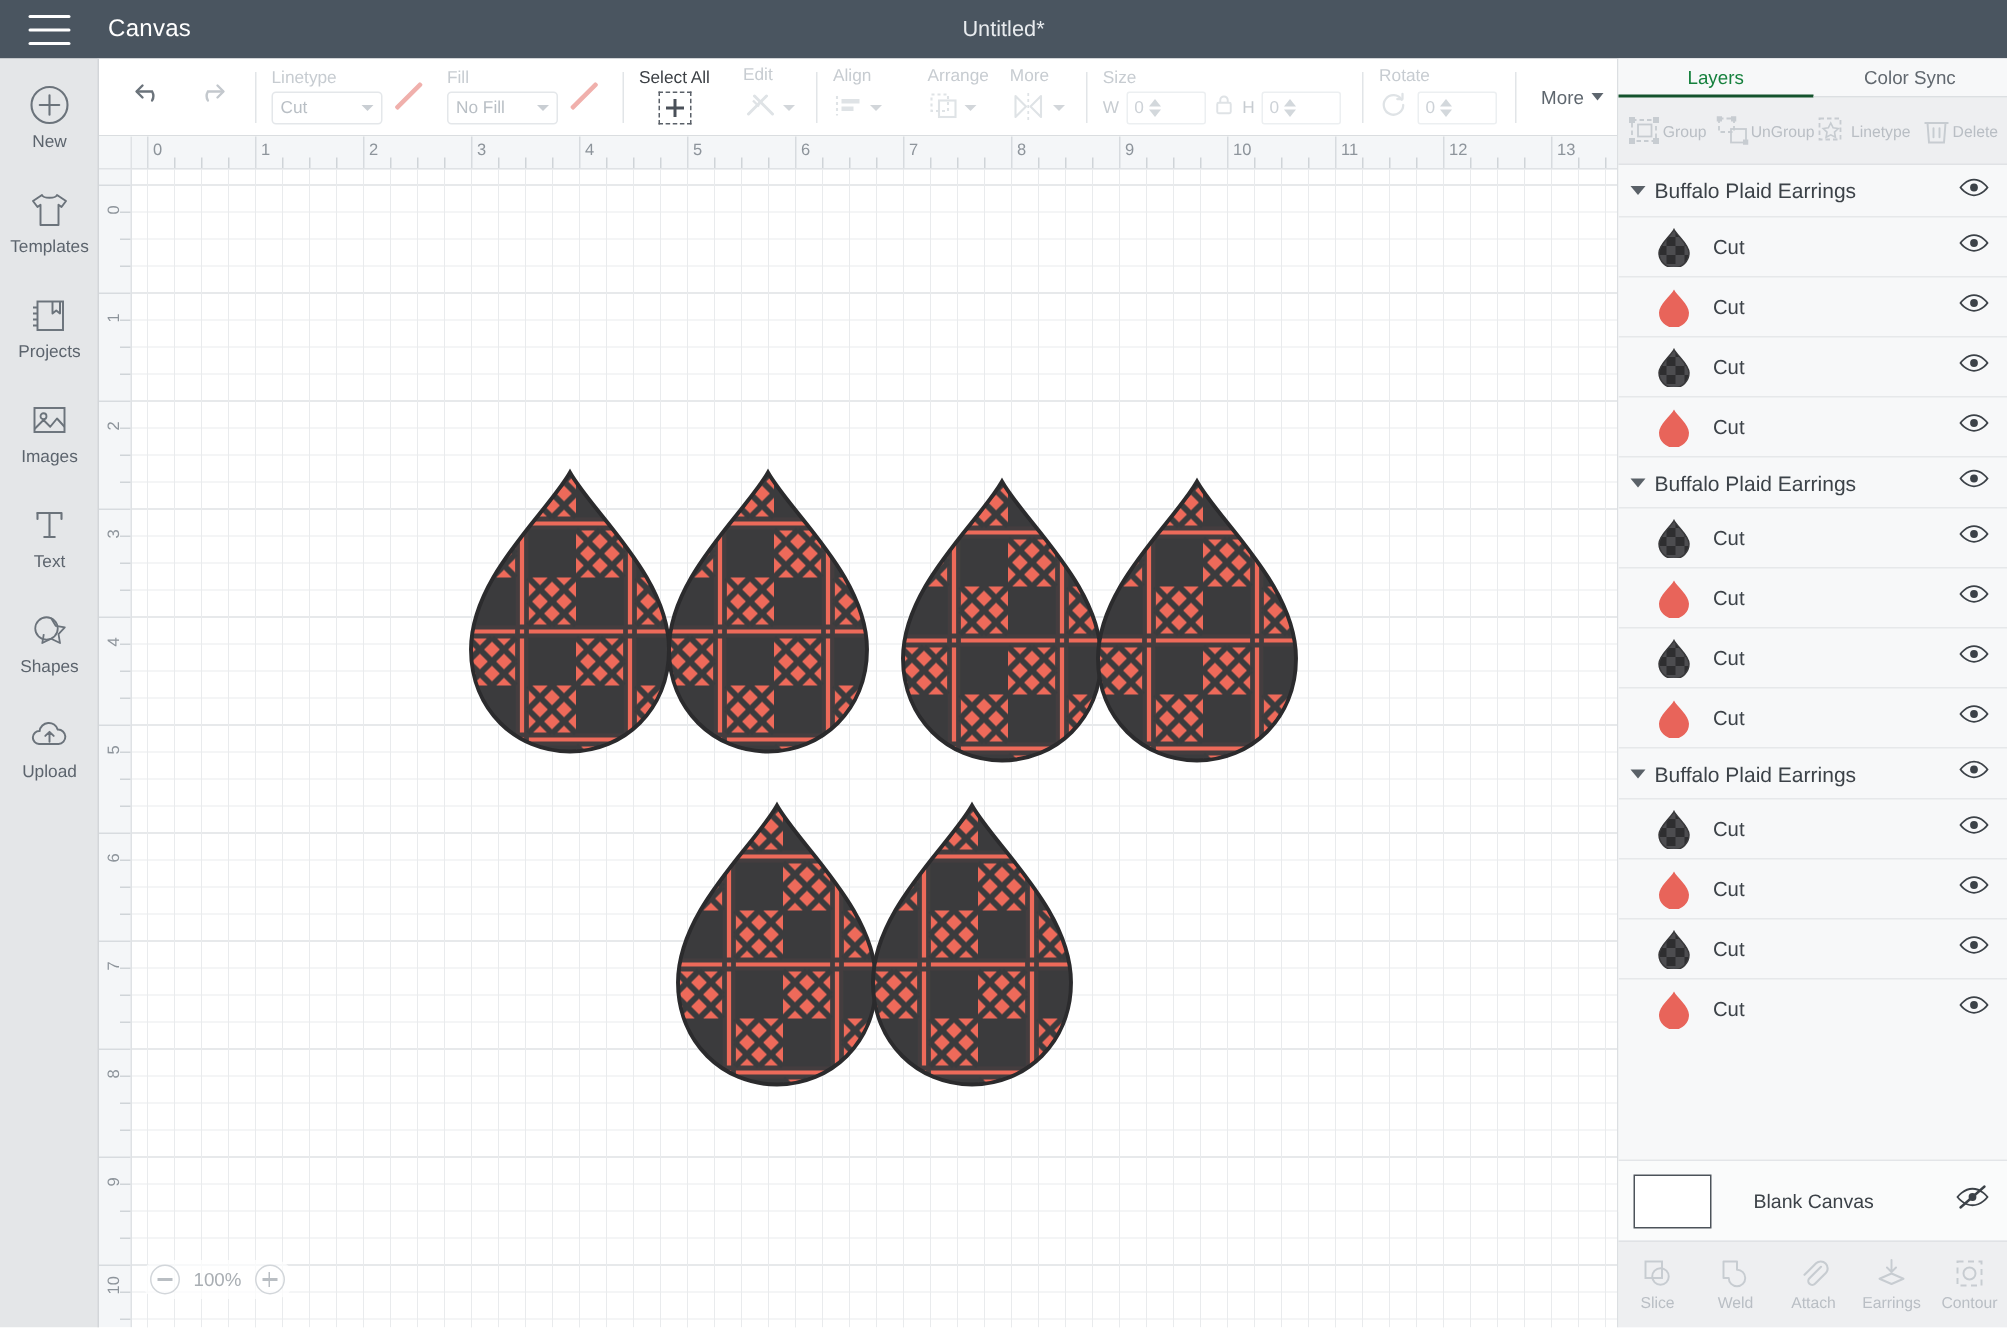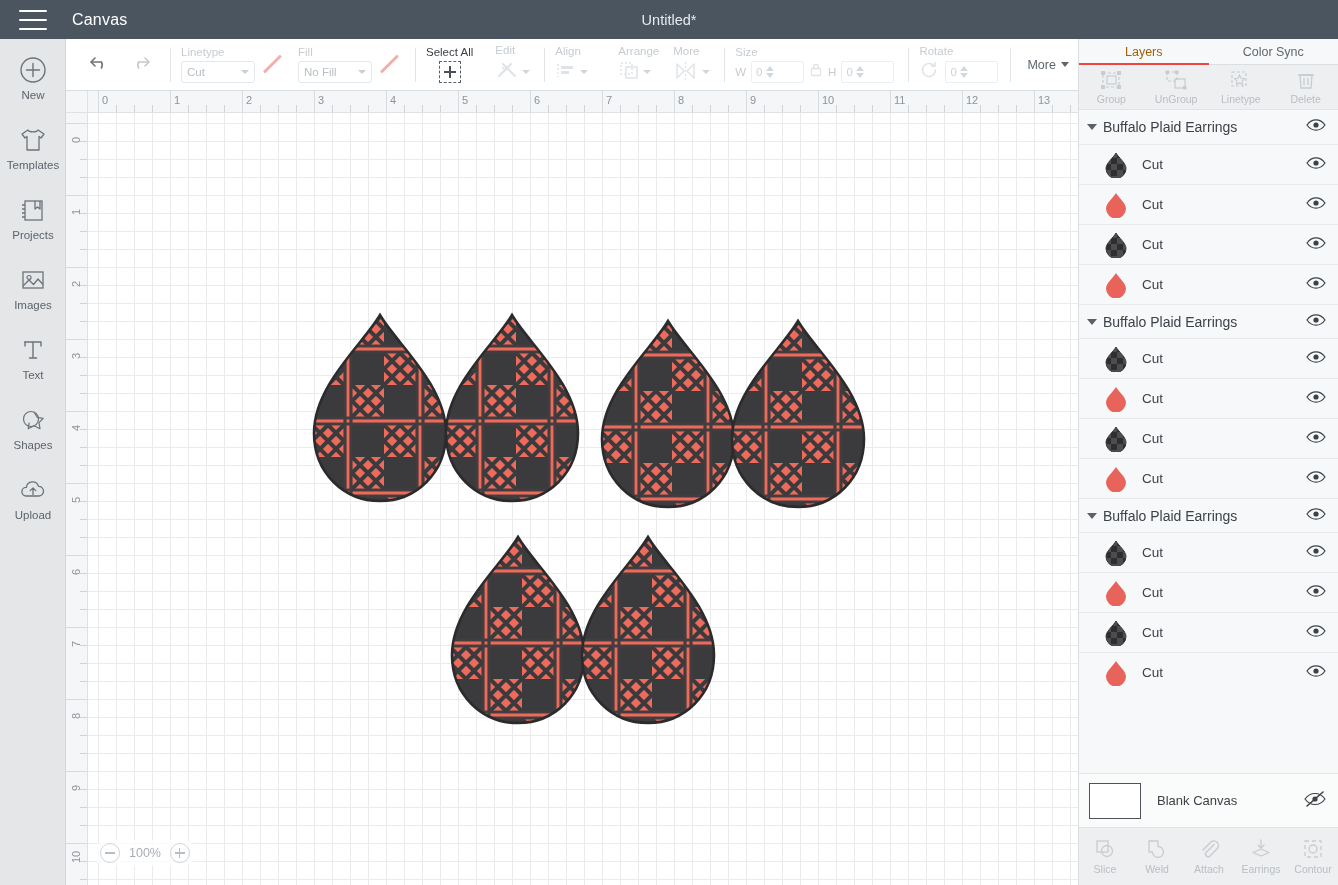--- a/index.html
+++ b/index.html
@@ -142,40 +142,40 @@
   .zbtn:before { content: ""; position: absolute; left: 4px; top: 8px; width: 10px; height: 1.5px; background: #b9bec3; }
   .zbtn.plus:after { content: ""; position: absolute; left: 8px; top: 4px; width: 1.5px; height: 10px; background: #b9bec3; }
   .zval { font-size: 12.5px; color: #a9aeb3; margin: 0 9px; }
 
   
   .rpanel { position: absolute; top: 39px; right: 0; width: 260px; height: 846px;
     background: #f7f8f9; border-left: 1px solid #dcdfe2; }
   .rtabs { display: flex; height: 26px; background: #f7f8f9; }
   .rtab { flex: 1; text-align: center; font-size: 12.5px; color: #61686f; cursor: pointer;
     line-height: 26px; }
-  .rtab.active { color: #a16207; border-bottom: 2px solid #ef4444; }
+  .rtab.active { color: #15803d; border-bottom: 2px solid #14532d; }
   .rtab.inactive { border-bottom: 1px solid #dcdfe2; }
   .rtools { display: flex; height: 45px; background: #eeeff1; border-bottom: 1px solid #e0e2e5; }
-  .rtool { flex: 1; display: flex; flex-direction: column; align-items: center; justify-content: center; cursor: pointer; }
+  .rtool { flex: 1; display: flex; flex-direction: row; align-items: center; justify-content: center; cursor: pointer; }
   .rtool .lbl { font-size: 10.5px; color: #b9bec4; margin-top: 2px; }
   .layers-scroll { height: 698px; overflow: hidden; background: #f7f8f9; }
   .grp-row { display: flex; align-items: center; height: 34px; padding: 0 12px 0 8px; }
   .tri { width: 0; height: 0; margin-right: 6px;
     border-left: 5px solid transparent; border-right: 5px solid transparent;
     border-top: 6px solid #5a6168; cursor: pointer; }
   .grp-name { font-size: 14px; color: #3c4248; }
   .eye { margin-left: auto; cursor: pointer; }
   .layer-row { display: flex; align-items: center; height: 40px; padding: 0 12px 0 24px;
     border-top: 1px solid #e6e8ea; background: #f7f8f9; cursor: pointer; }
   .thumb { width: 26px; height: 28px; display: flex; align-items: center; justify-content: center; }
   .lname { font-size: 13.5px; color: #3c4248; margin-left: 13px; }
   .blank-row { position: absolute; bottom: 58px; left: 0; width: 260px; height: 54px;
     background: #fafbfb; border-top: 1px solid #e3e5e8; display: flex; align-items: center; padding: 0 12px 0 10px; }
   .blank-sw { width: 52px; height: 36px; background: #fff; border: 1px solid #4c535a; }
-  .blank-lbl { font-size: 13px; color: #3c4248; margin-left: 16px; }
+  .blank-lbl { font-size: 13px; color: #3c4248; margin-left: 28px; }
   .rbottom { position: absolute; bottom: 0; left: 0; width: 260px; height: 58px;
     background: #eeeff1; border-top: 1px solid #e0e2e5; display: flex; }
   .rb-item { flex: 1; display: flex; flex-direction: column; align-items: center; justify-content: center; cursor: pointer; }
   .rb-item .lbl { font-size: 10.5px; color: #b9bec4; margin-top: 3px; }
 </style>
 </head>
 <body>
 
 <div class="app">
 

